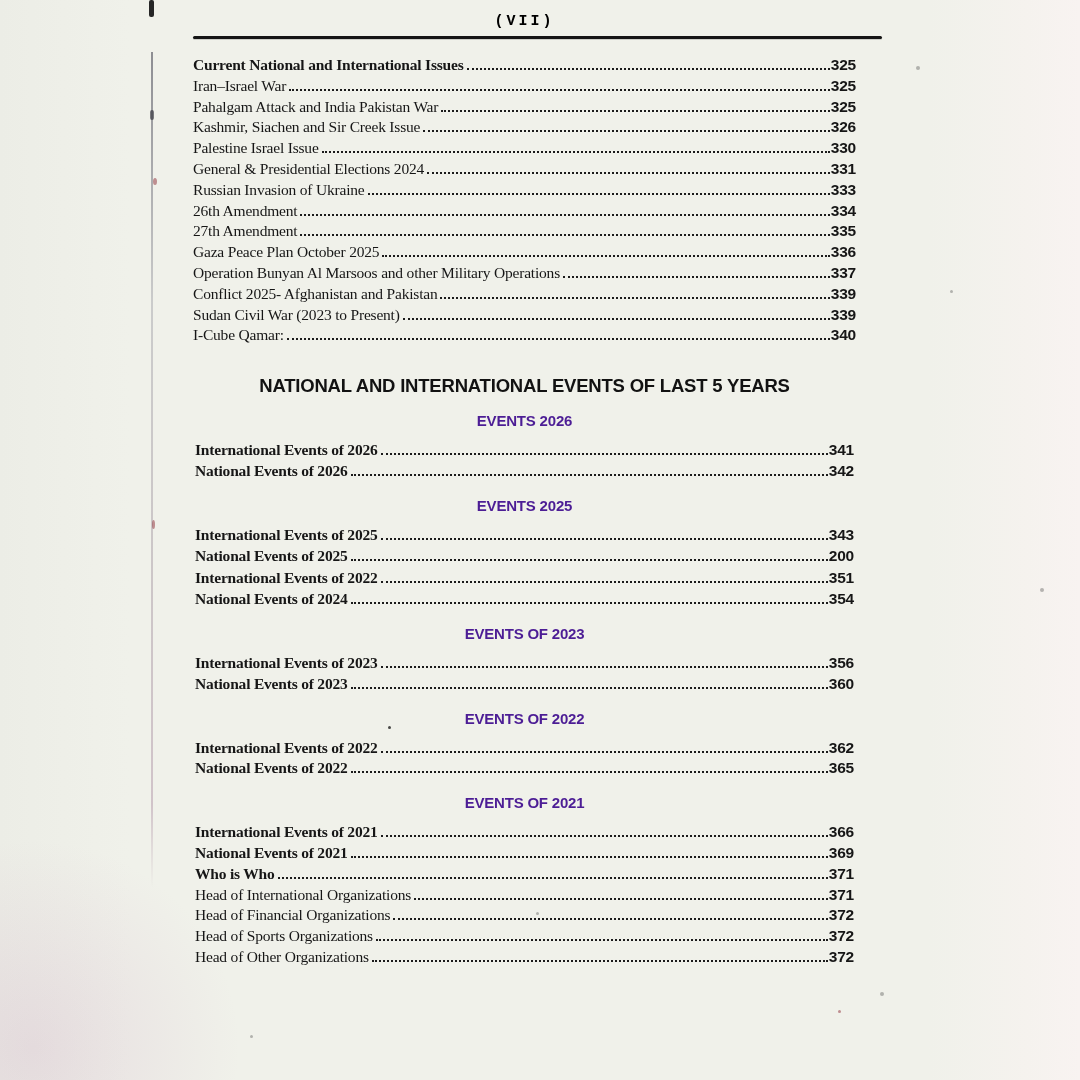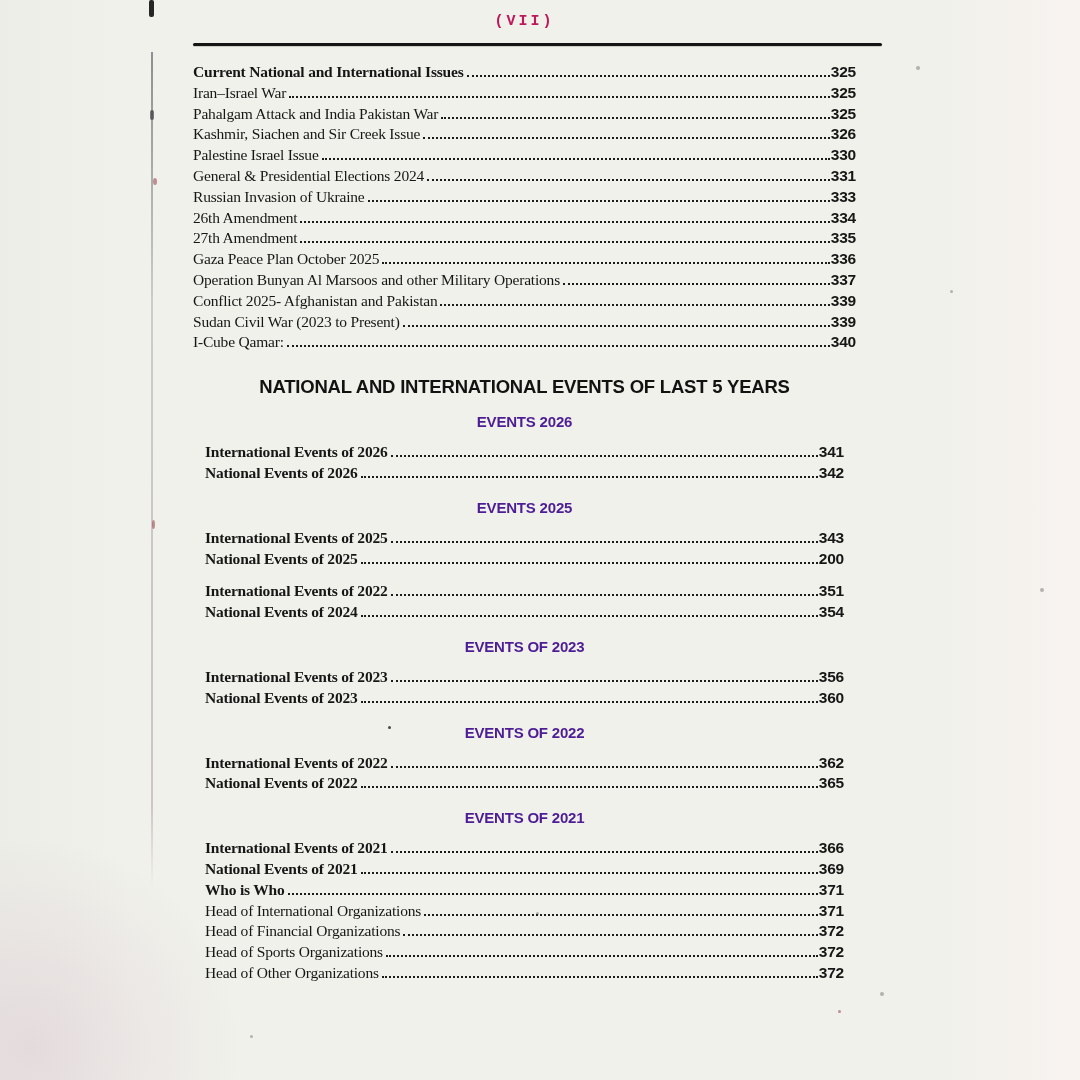--- a/index.html
+++ b/index.html
@@ -26,21 +26,21 @@
   .tick-top { position: absolute; left: 149px; top: 0; width: 5px; height: 17px; background: #262626; border-radius: 2px; }
   .tick-mid { position: absolute; left: 150px; top: 110px; width: 4px; height: 10px; background: rgba(40,40,50,0.6); border-radius: 2px; }
 
   .content {
     position: absolute; left: 193px; top: 13px; width: 663px;
   }
   .folio {
     text-align: center;
     font-family: "Liberation Mono", "DejaVu Sans Mono", monospace;
     font-size: 15px; font-weight: bold; letter-spacing: 3px;
-    margin-bottom: 13px; color: #be185d;
+    margin-bottom: 6px; color: #000000;
   }
   .head-rule {
     height: 3px; background: #151515; border-radius: 2px;
     width: 689px; margin-bottom: 16px;
     box-shadow: 0 1px 0 rgba(0,0,0,0.15);
   }
   .toc-row {
     display: flex; align-items: baseline;
     font-size: 15.5px; line-height: 20.8px;
     letter-spacing: -0.2px; white-space: nowrap;
@@ -50,27 +50,27 @@
   .toc-dots {
     flex: 1 1 auto; min-width: 10px;
     border-bottom: 2px dotted #1b1b1b;
     margin: 0 1px 3px 3px;
   }
   .toc-page { flex: 0 0 auto; font-weight: bold; }
   .toc-row:not(.bold) .toc-page { font-weight: bold; }
 
   .main-heading {
     text-align: center; font-weight: bold; font-size: 18.5px;
-    letter-spacing: -0.2px; margin: 23px 0 2px 0; color: #121212;
+    letter-spacing: -0.2px; margin: 29px 0 2px 0; color: #121212;
   }
   .group-heading {
     text-align: center; font-weight: bold; font-size: 15px;
     letter-spacing: -0.2px; margin: 15px 0 11px 0; color: #4c1d95;
   }
-  .group-rows { margin: 12px; }
+  .group-rows { margin: 2px; }
 </style>
 </head>
 <body>
 
 <div class="spine-line"></div>
 <div class="tick-top"></div>
 <div class="tick-mid"></div>
 <div class="speck s-red" style="left:153px; top:178px; width:4px; height:7px;"></div>
 <div class="speck s-red" style="left:152px; top:520px; width:3px; height:9px;"></div>
 <div class="speck s-faint" style="left:916px; top:66px; width:4px; height:4px;"></div>

